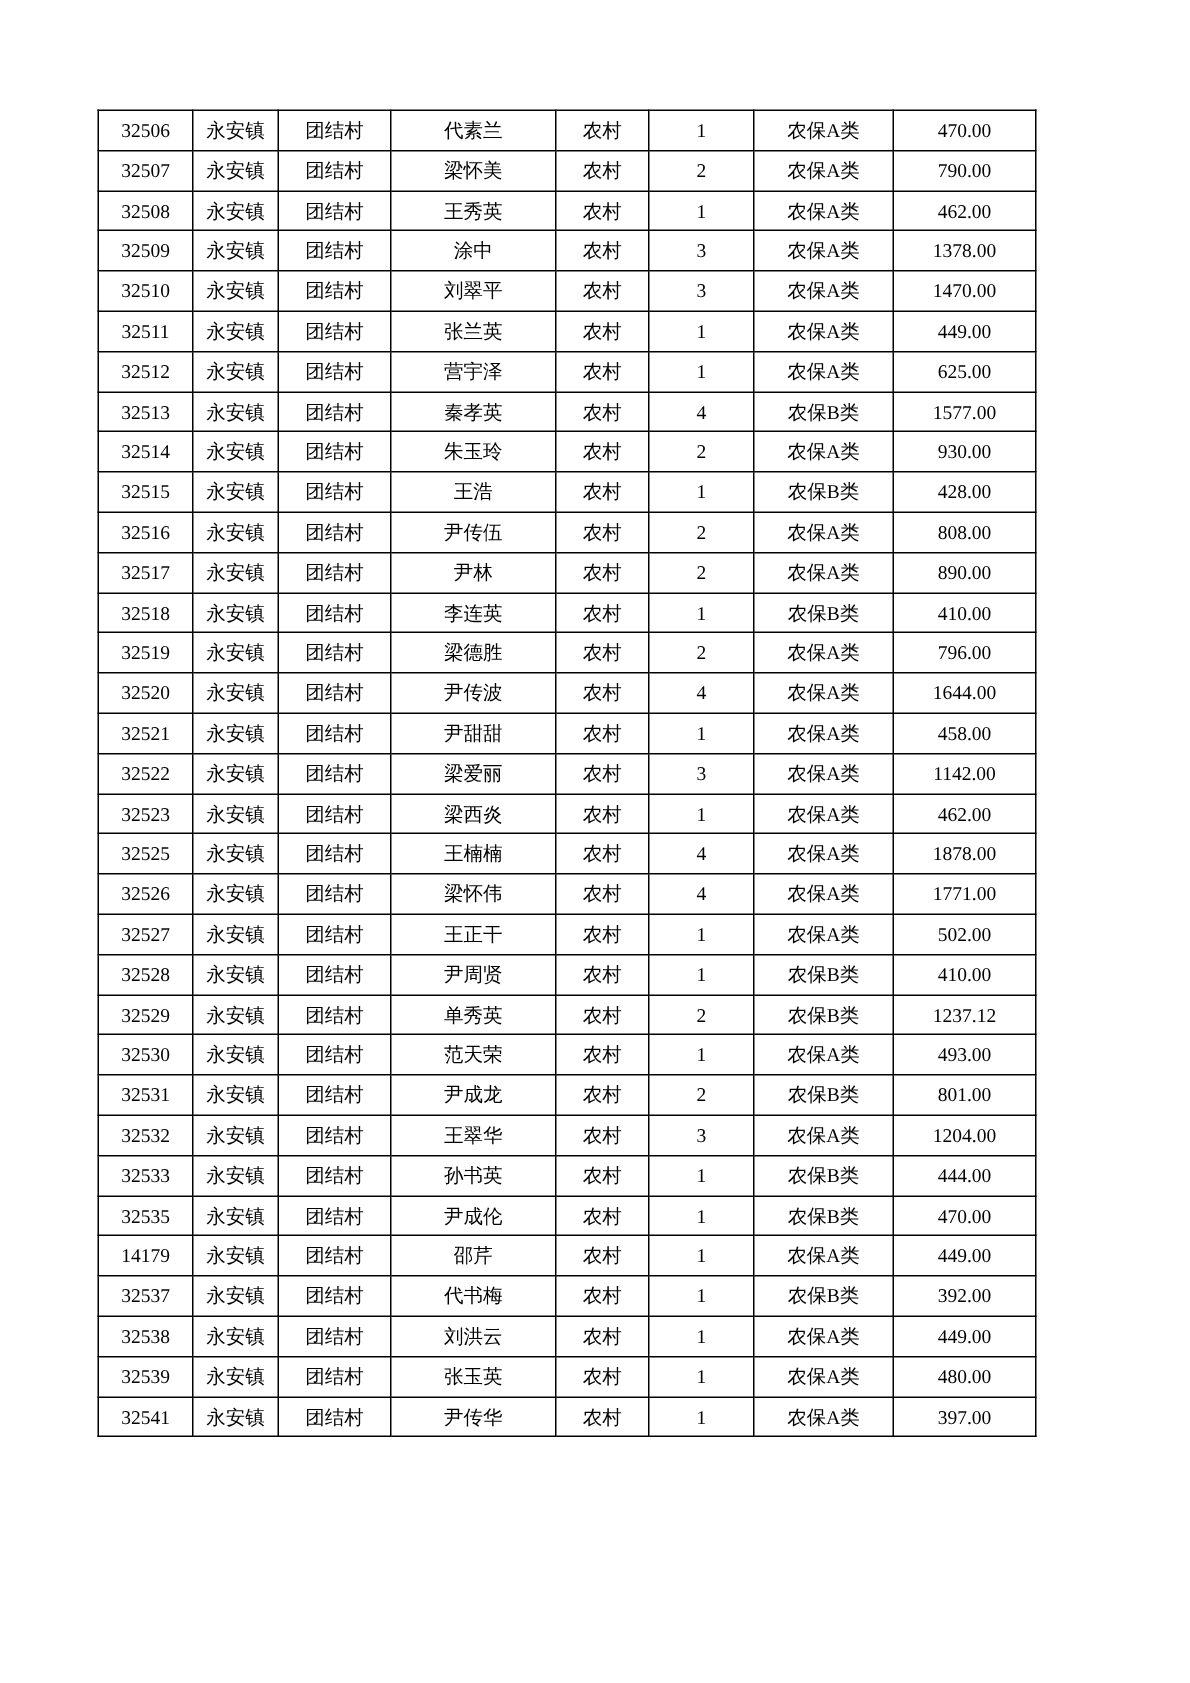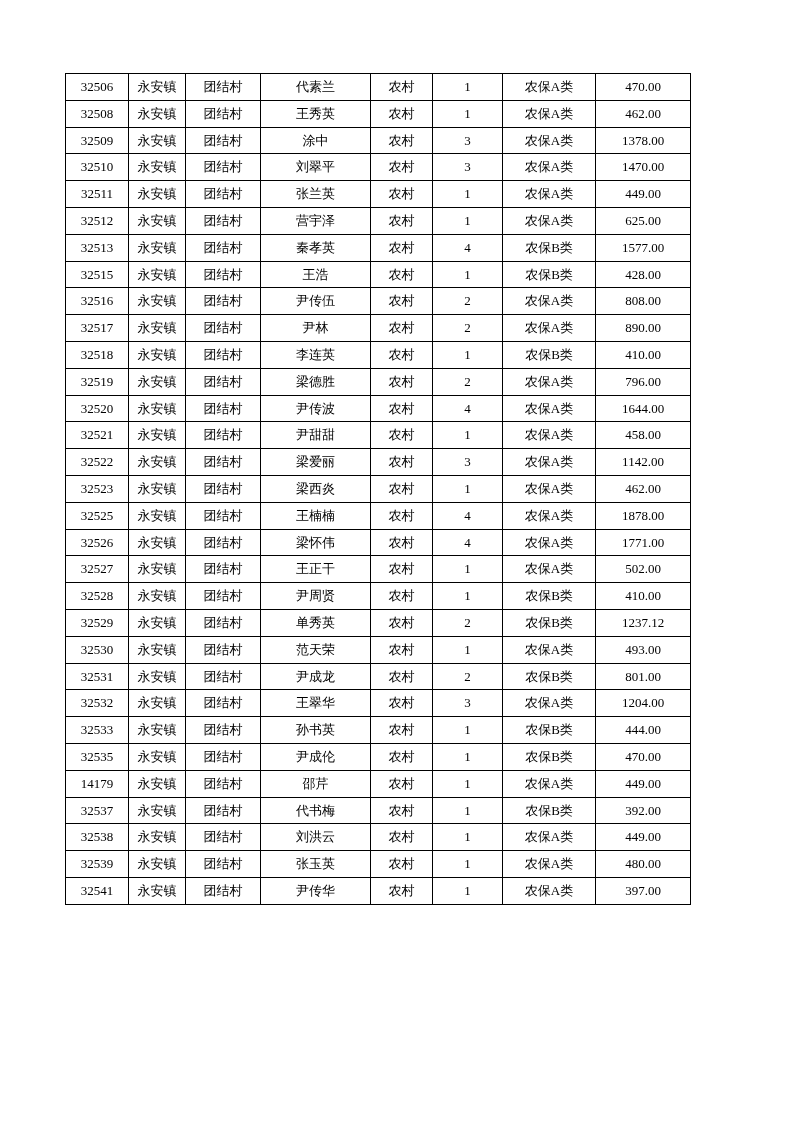--- a/index.html
+++ b/index.html
@@ -64,20 +64,30 @@
     <td class="c-id">32506</td>
     <td class="c-town">永安镇</td>
     <td class="c-village">团结村</td>
     <td class="c-name">代素兰</td>
     <td class="c-type">农村</td>
     <td class="c-count">1</td>
     <td class="c-category">农保A类</td>
     <td class="c-amount">470.00</td>
   </tr>
 
+  <tr>
+    <td class="c-id">32507</td>
+    <td class="c-town">永安镇</td>
+    <td class="c-village">团结村</td>
+    <td class="c-name">梁怀美</td>
+    <td class="c-type">农村</td>
+    <td class="c-count">2</td>
+    <td class="c-category">农保A类</td>
+    <td class="c-amount">790.00</td>
+  </tr>
 
   <tr>
     <td class="c-id">32508</td>
     <td class="c-town">永安镇</td>
     <td class="c-village">团结村</td>
     <td class="c-name">王秀英</td>
     <td class="c-type">农村</td>
     <td class="c-count">1</td>
     <td class="c-category">农保A类</td>
     <td class="c-amount">462.00</td>
@@ -131,20 +141,30 @@
     <td class="c-id">32513</td>
     <td class="c-town">永安镇</td>
     <td class="c-village">团结村</td>
     <td class="c-name">秦孝英</td>
     <td class="c-type">农村</td>
     <td class="c-count">4</td>
     <td class="c-category">农保B类</td>
     <td class="c-amount">1577.00</td>
   </tr>
 
+  <tr>
+    <td class="c-id">32514</td>
+    <td class="c-town">永安镇</td>
+    <td class="c-village">团结村</td>
+    <td class="c-name">朱玉玲</td>
+    <td class="c-type">农村</td>
+    <td class="c-count">2</td>
+    <td class="c-category">农保A类</td>
+    <td class="c-amount">930.00</td>
+  </tr>
 
   <tr>
     <td class="c-id">32515</td>
     <td class="c-town">永安镇</td>
     <td class="c-village">团结村</td>
     <td class="c-name">王浩</td>
     <td class="c-type">农村</td>
     <td class="c-count">1</td>
     <td class="c-category">农保B类</td>
     <td class="c-amount">428.00</td>

